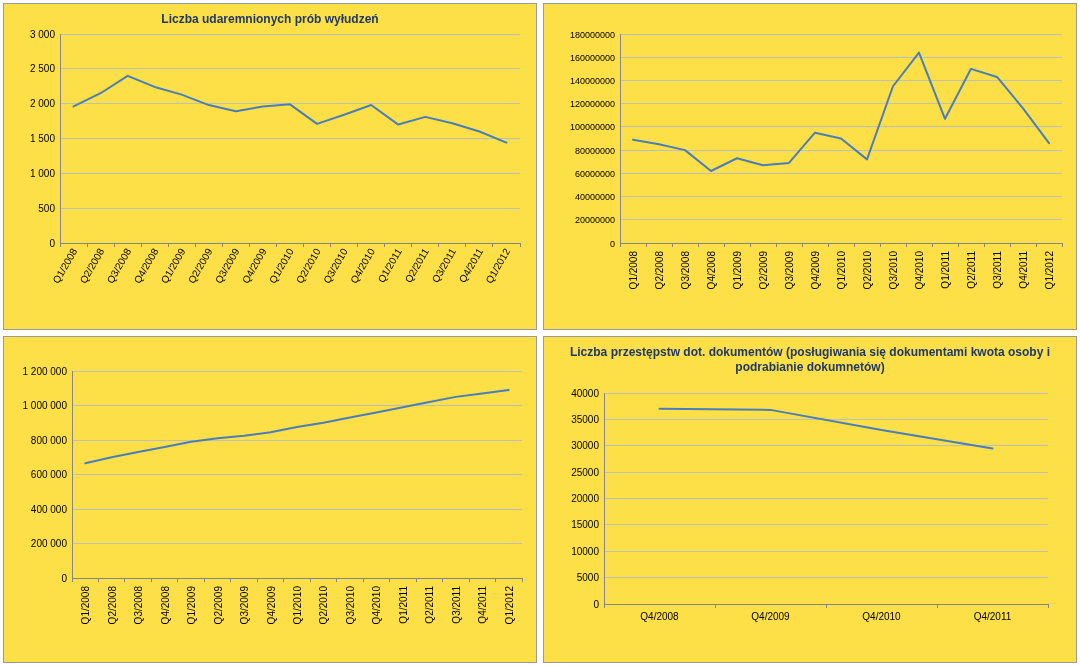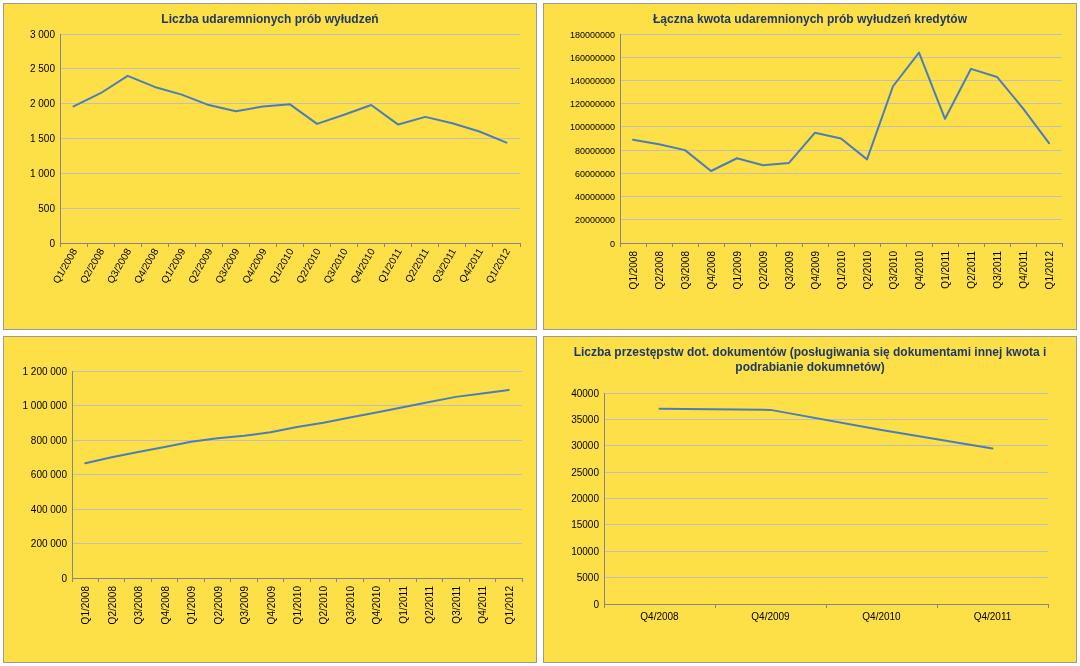--- a/index.html
+++ b/index.html
@@ -132,21 +132,20 @@
           <text class="axis-label" text-anchor="end" transform="translate(425.29411764705884,247) rotate(-60)">Q2/2011</text>
           <text class="axis-label" text-anchor="end" transform="translate(452.3529411764706,247) rotate(-60)">Q3/2011</text>
           <text class="axis-label" text-anchor="end" transform="translate(479.4117647058824,247) rotate(-60)">Q4/2011</text>
           <text class="axis-label" text-anchor="end" transform="translate(506.4705882352941,247) rotate(-60)">Q1/2012</text>
           <path d="M69.53 102.45 L96.59 89.22 L123.65 71.80 L150.71 82.95 L177.76 90.61 L204.82 101.06 L231.88 107.33 L258.94 102.45 L286.00 100.36 L313.06 119.87 L340.12 110.81 L367.18 101.06 L394.24 120.57 L421.29 112.90 L448.35 119.17 L475.41 127.53 L502.47 138.68" class="series-line"></path>
         </svg>
     </div>
   </div>
 
   <div class="panel">
-    <div class="chart-title">Łączna kwota udaremnionych prób wyłudzeń kredytów</div>
     <div class="plot-wrap">
       <svg id="svg1" width="534" height="327" viewBox="0 0 534 327">
           <line x1="76" y1="239" x2="518" y2="239" class="gridline"></line>
           <text x="71" y="242.5" text-anchor="end" class="axis-label small">0</text>
           <line x1="76" y1="215.77777777777777" x2="518" y2="215.77777777777777" class="gridline"></line>
           <text x="71" y="219.27777777777777" text-anchor="end" class="axis-label small">20000000</text>
           <line x1="76" y1="192.55555555555554" x2="518" y2="192.55555555555554" class="gridline"></line>
           <text x="71" y="196.05555555555554" text-anchor="end" class="axis-label small">40000000</text>
           <line x1="76" y1="169.33333333333334" x2="518" y2="169.33333333333334" class="gridline"></line>
           <text x="71" y="172.83333333333334" text-anchor="end" class="axis-label small">60000000</text>
@@ -257,21 +256,21 @@
           <text class="axis-label" text-anchor="end" transform="translate(429.35294117647055,249) rotate(-90)">Q2/2011</text>
           <text class="axis-label" text-anchor="end" transform="translate(455.8235294117647,249) rotate(-90)">Q3/2011</text>
           <text class="axis-label" text-anchor="end" transform="translate(482.2941176470588,249) rotate(-90)">Q4/2011</text>
           <text class="axis-label" text-anchor="end" transform="translate(508.7647058823529,249) rotate(-90)">Q1/2012</text>
           <path d="M81.24 126.29 L107.71 120.25 L134.18 115.08 L160.65 109.90 L187.12 104.72 L213.59 101.27 L240.06 98.69 L266.53 95.24 L293.00 90.06 L319.47 85.75 L345.94 80.57 L372.41 75.40 L398.88 70.23 L425.35 65.05 L451.82 59.88 L478.29 56.42 L504.76 52.97" class="series-line"></path>
         </svg>
     </div>
   </div>
 
   <div class="panel">
-    <div class="chart-title">Liczba przestępstw dot. dokumentów (posługiwania się dokumentami innej kwota i podrabianie dokumnetów)</div>
+    <div class="chart-title">Liczba przestępstw dot. dokumentów (posługiwania się dokumentami kwota osoby i podrabianie dokumnetów)</div>
     <div class="plot-wrap">
       <svg id="svg3" width="534" height="327" viewBox="0 0 534 327">
           <line x1="60" y1="267" x2="504" y2="267" class="gridline"></line>
           <text x="55" y="270.5" text-anchor="end" class="axis-label">0</text>
           <line x1="60" y1="240.625" x2="504" y2="240.625" class="gridline"></line>
           <text x="55" y="244.125" text-anchor="end" class="axis-label">5000</text>
           <line x1="60" y1="214.25" x2="504" y2="214.25" class="gridline"></line>
           <text x="55" y="217.75" text-anchor="end" class="axis-label">10000</text>
           <line x1="60" y1="187.875" x2="504" y2="187.875" class="gridline"></line>
           <text x="55" y="191.375" text-anchor="end" class="axis-label">15000</text>

